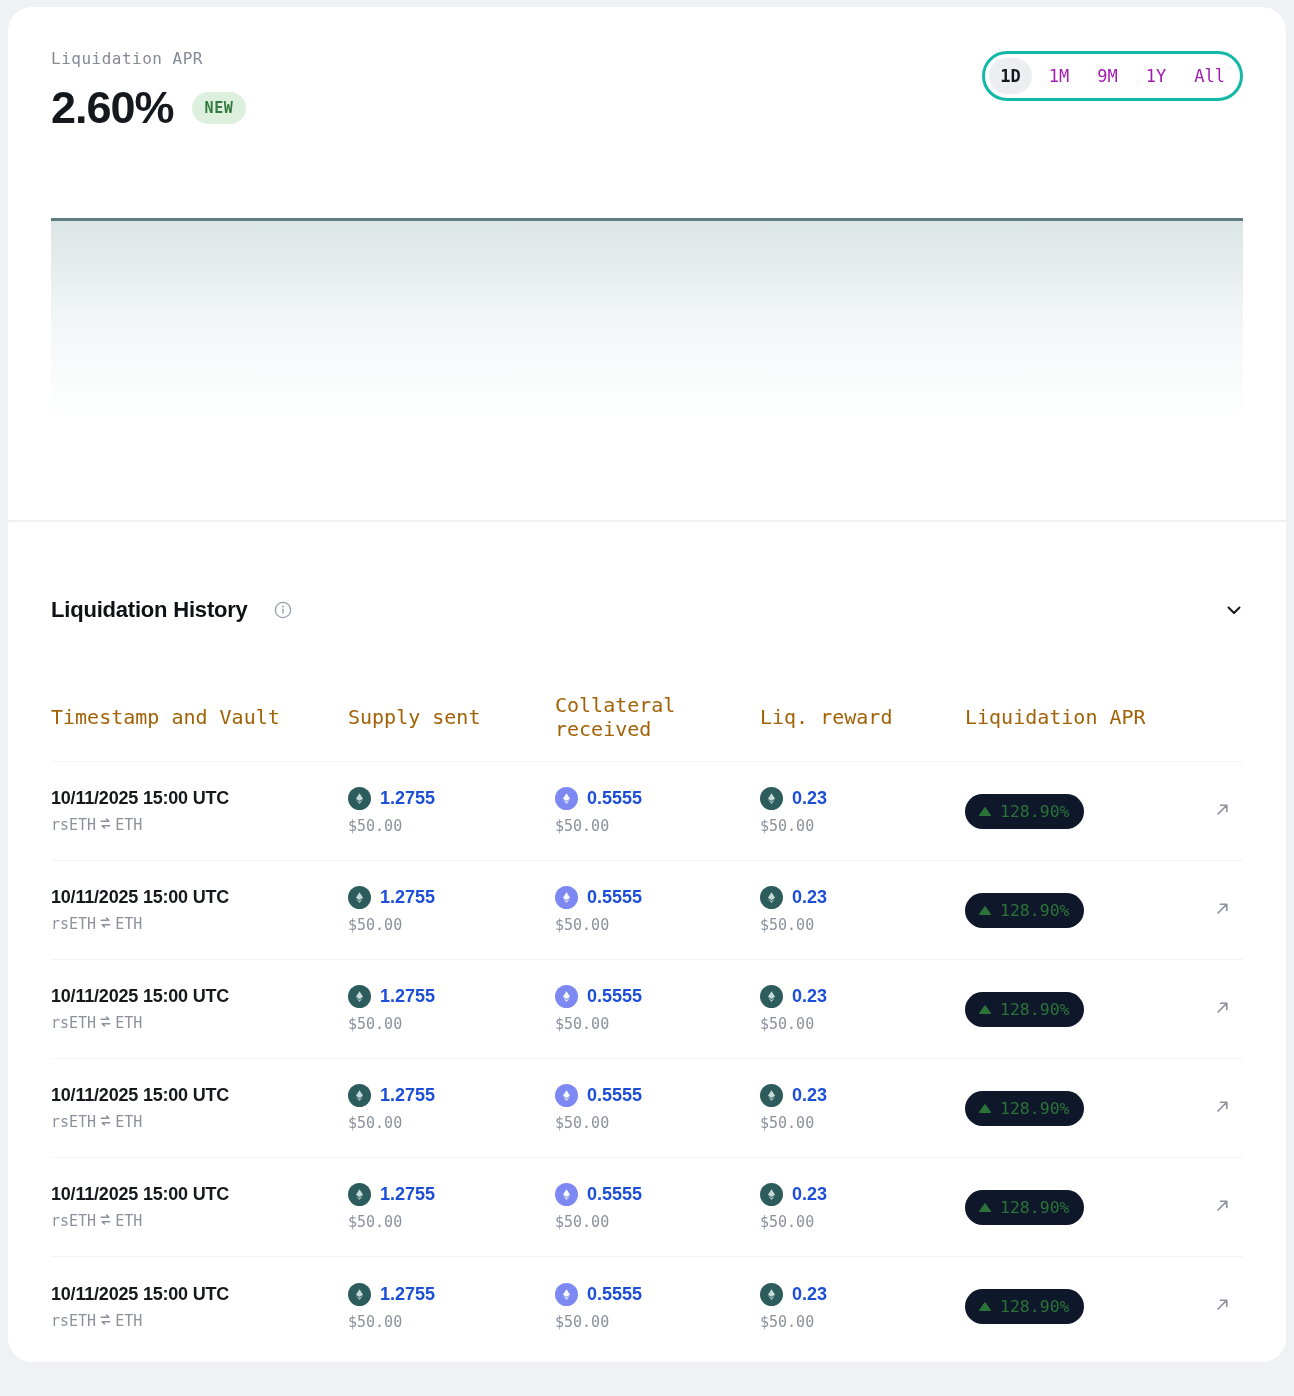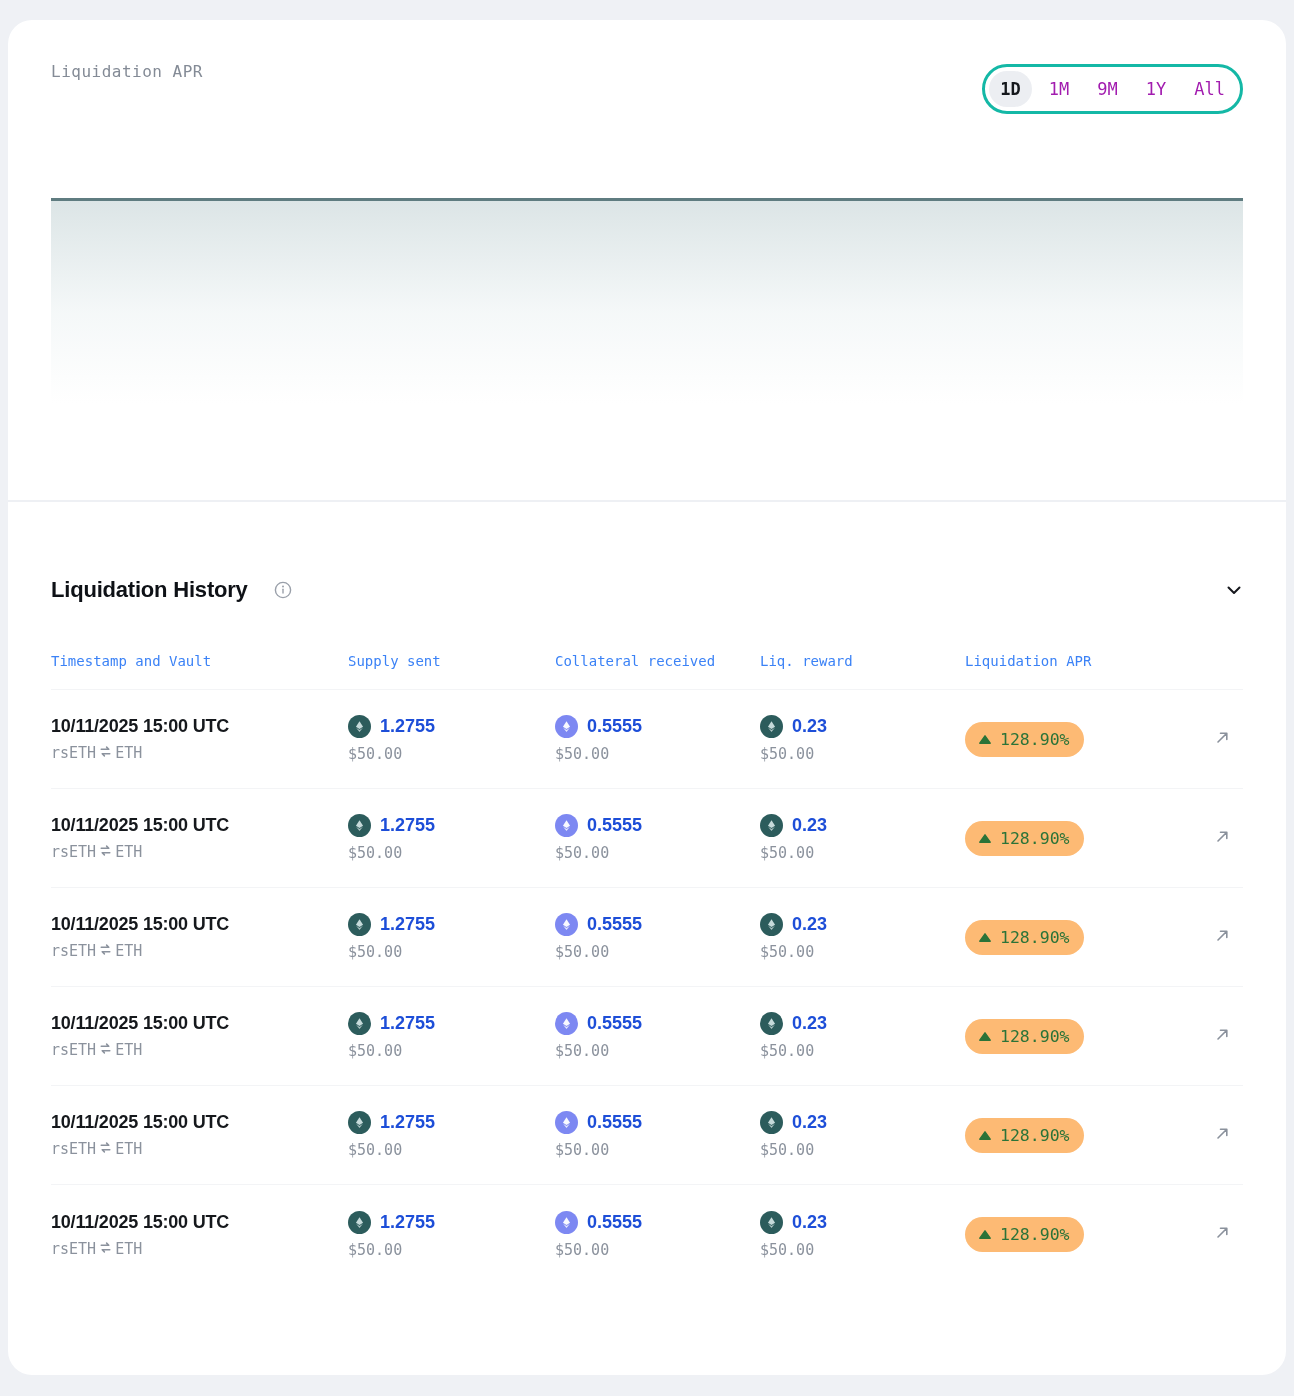--- a/index.html
+++ b/index.html
@@ -3,21 +3,21 @@
 <meta charset="utf-8">
 <style>
   * { margin:0; padding:0; box-sizing:border-box; }
   html,body { width:1294px; height:1396px; }
   body {
     background:#eff1f5;
     font-family:"Liberation Sans", sans-serif;
     color:#16181d;
   }
   .card {
-    position:absolute; left:8px; top:20px; width:1278px; height:1355px;
+    position:absolute; left:8px; top:7px; width:1278px; height:1355px;
     background:#ffffff; border-radius:24px; overflow:hidden;
   }
   .pad { padding-left:43px; padding-right:43px; }
 
   
   .top-head { display:flex; justify-content:space-between; align-items:flex-start; padding-top:42px; }
   .mono { font-family:"DejaVu Sans Mono","Liberation Mono",monospace; }
   .apr-label { font-size:16px; color:#848b96; letter-spacing:0.5px; }
   .apr-value-row { display:flex; align-items:center; gap:18px; margin-top:14px; }
   .apr-value { font-size:45px; font-weight:700; letter-spacing:-1px; color:#15181c; }
@@ -51,50 +51,54 @@
   .hist-title { font-size:22px; font-weight:700; color:#0e1116; letter-spacing:-0.2px; }
   .icon-info { display:inline-flex; }
   .chev { display:inline-flex; cursor:pointer; }
 
   .grid-cols {
     display:grid;
     grid-template-columns:297px 207px 205px 205px 238px 1fr;
     align-items:center;
   }
   .thead { margin-top:50px; padding-bottom:20px; border-bottom:1.5px solid #f3f4f6; }
-  .th { font-size:14px; color:#3b82f6; }
+  .th { font-size:20px; color:#a16207;margin-top:20px; }
 
   .trow { height:99px; border-bottom:1.5px solid #f3f4f6; cursor:pointer; }
   .trow:last-child { border-bottom:none; }
 
   .ts { font-size:18px; font-weight:700; color:#15181c; letter-spacing:-0.2px; }
   .sub { font-size:15px; color:#8b929d; margin-top:7px; }
   .vault { display:flex; align-items:center; gap:3px; }
   .amt { display:flex; align-items:center; gap:9px; font-size:18px; font-weight:700; color:#1d4ed8; }
   .coin { width:23px; height:23px; border-radius:50%; display:inline-flex; align-items:center; justify-content:center; flex:none; }
   .coin.teal { background:#2c5c5c; }
   .coin.blue { background:#7d88f2; }
 
   .apr-badge {
     display:inline-flex; align-items:center; gap:9px;
-    background:#fdba74; color:#2b7338; border-radius:999px;
+    background:#0f172a; color:#2b7338; border-radius:999px;
     padding:8px 14px; font-size:16.5px;
     font-family:"DejaVu Sans Mono","Liberation Mono",monospace;
   }
   .arrow-cell { justify-self:end; padding-right:12px; display:flex; }
 </style>
 </head>
 <body>
 
 <div class="card">
 
   <div class="pad">
     <div class="top-head">
       <div>
         <div class="apr-label mono">Liquidation APR</div>
+        <div class="apr-value-row">
+          <div class="apr-value">2.60%</div>
+          <div class="new-badge mono">NEW</div>
+        </div>
       </div>
 
       <div class="tf-group">
         <button class="tf-btn active">1D</button>
         <button class="tf-btn">1M</button>
         <button class="tf-btn">9M</button>
         <button class="tf-btn">1Y</button>
         <button class="tf-btn">All</button>
       </div>
     </div>

